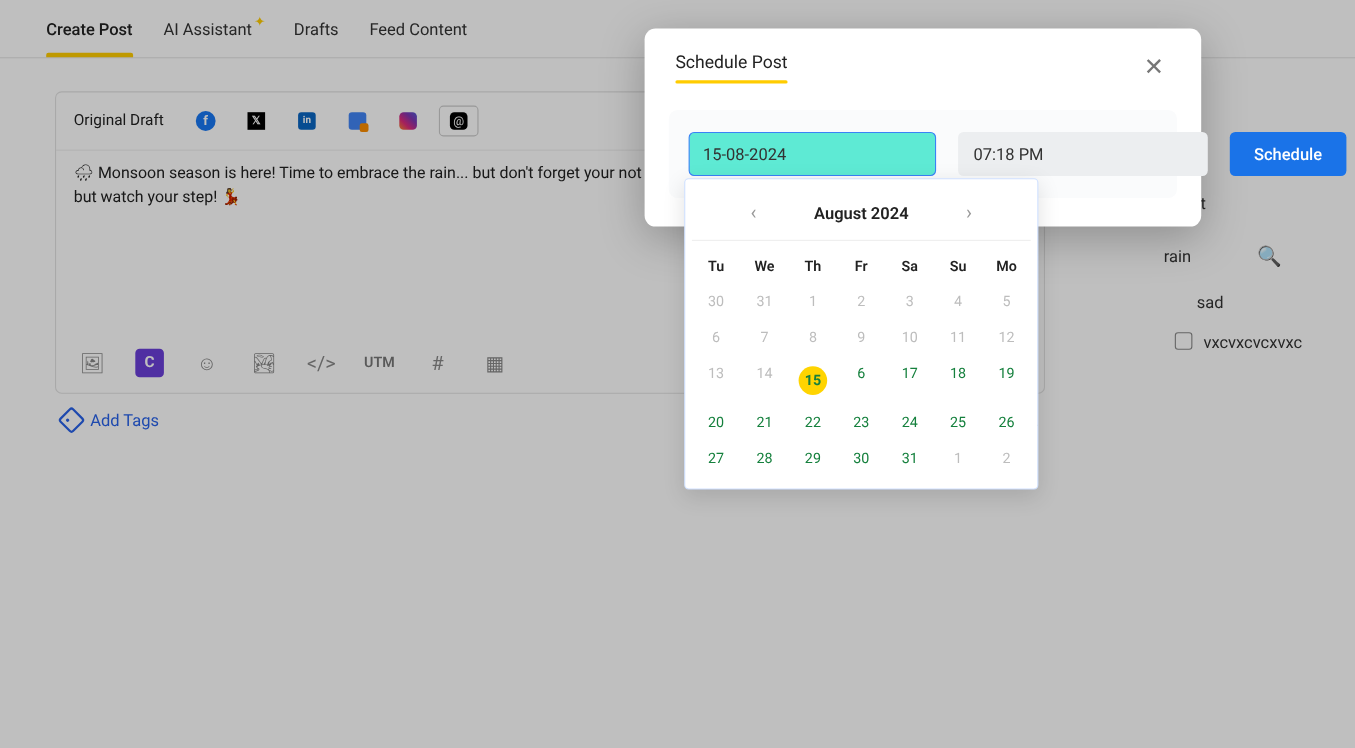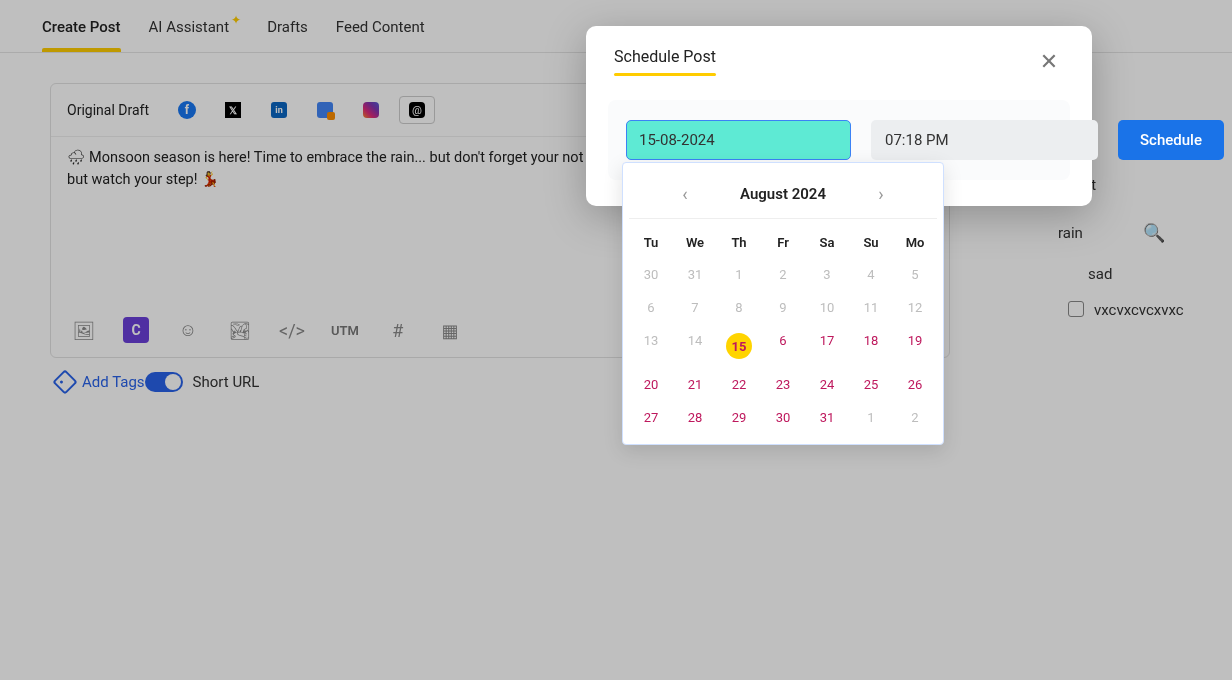--- a/index.html
+++ b/index.html
@@ -28,21 +28,21 @@
   .gb::after{content:""; position:absolute; right:-2px; bottom:-2px; width:8px; height:8px; background:#fb8c00; border-radius:2px;}
   .ig   { width:16px; height:16px; border-radius:4px; background:linear-gradient(45deg,#f58529,#dd2a7b,#8134af,#515bd4); }
   .th   { width:16px; height:16px; border-radius:4px; background:#000; color:#fff; display:flex; align-items:center; justify-content:center; font-size:11px; }
 
   .content { padding: 10px 16px 20px; font-size:14.5px; color:#222; line-height:1.55; min-height:170px; }
   .toolbar { display:flex; gap:26px; align-items:center; padding:10px 20px 14px; }
   .tool { width:26px; height:26px; color:#888; display:flex; align-items:center; justify-content:center; font-size:18px; cursor:pointer; }
   .tool.c { background:#6a3fd9; color:#fff; border-radius:4px; font-weight:700; font-size:14px; }
   .tool.txt { font-size:13px; font-weight:600; color:#777; width:auto; }
 
-  .under { display:flex; justify-content:flex-start; align-items:center; padding:14px 6px; }
+  .under { display:flex; justify-content:space-between; align-items:center; padding:14px 6px; }
   .addtags { display:flex; align-items:center; gap:8px; color:#2862e9; font-size:15px; cursor:pointer; }
   .tagicon{ width:18px; height:18px; border:2px solid #2862e9; transform:rotate(-45deg); border-radius:3px; position:relative;}
   .tagicon::after{content:""; position:absolute; width:3px; height:3px; background:#2862e9; border-radius:50%; top:3px; left:3px;}
   .short { display:flex; align-items:center; gap:10px; font-size:15px; color:#333; }
   .toggle { width:38px; height:20px; background:#2862e9; border-radius:10px; position:relative; }
   .toggle::after{content:""; position:absolute; right:2px; top:2px; width:16px; height:16px; background:#fff; border-radius:50%;}
 
   
   .right-hints { position:absolute; right:14px; top:130px; font-size:15px; color:#333; width:160px; }
   .rh-row { display:flex; justify-content:space-between; margin-bottom:28px; }
@@ -64,21 +64,21 @@
   .time-in { flex:0 0 108px; height:40px; border:none; background:#eceef0; border-radius:5px; padding:0 14px; font-size:15px; color:#333; }
   .sched-btn { margin-left:auto; height:40px; padding:0 22px; background:#1a73e8; color:#fff; border:none; border-radius:5px; font-size:15px; font-weight:500; cursor:pointer; }
 
   
   .cal { position:absolute; top:162px; left:622px; width:322px; background:#fff; border:1px solid #cfe0ff; border-radius:4px; box-shadow:0 6px 20px rgba(0,0,0,0.12); z-index:20; padding:14px 6px 10px; }
   .cal-head { display:flex; align-items:center; justify-content:center; gap:40px; padding:6px 0 14px; border-bottom:1px solid #eee; margin-bottom:8px;}
   .chev { color:#999; font-size:18px; cursor:pointer; width:30px; text-align:center; }
   .cal-title { font-size:15px; font-weight:600; color:#222; }
   .cal-grid { display:grid; grid-template-columns:repeat(7,1fr); text-align:center; }
   .dow { font-size:13px; font-weight:600; color:#222; padding:8px 0; }
-  .day { font-size:13px; color:#be185d; padding:9px 0; cursor:pointer; position:relative; }
+  .day { font-size:13px; color:#15803d; padding:9px 0; cursor:pointer; position:relative; }
   .day.mute { color:#bdbdbd; }
   .day.today span { background:#ffd400; width:26px; height:26px; border-radius:50%; display:inline-flex; align-items:center; justify-content:center; font-weight:700; }
   .day span { display:inline-block; min-width:20px; }
 
   
   .app-inner { position:relative; z-index:1; }
 </style>
 </head>
 <body>
 

